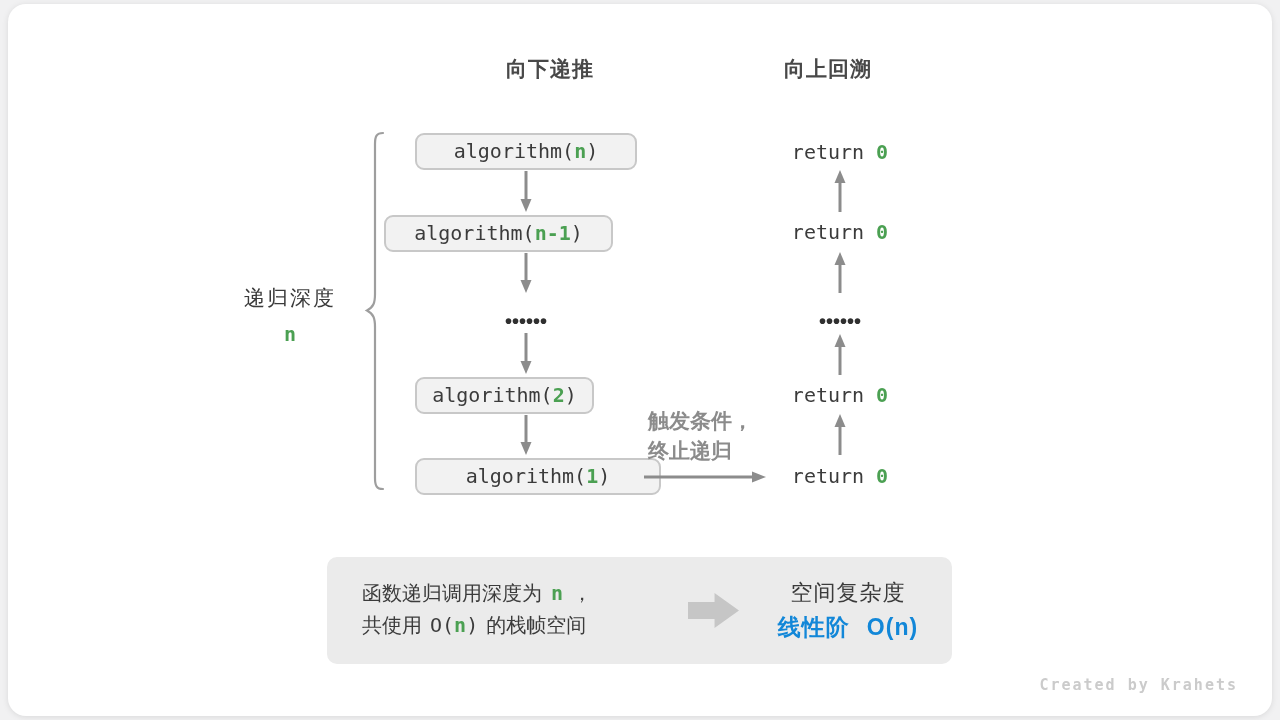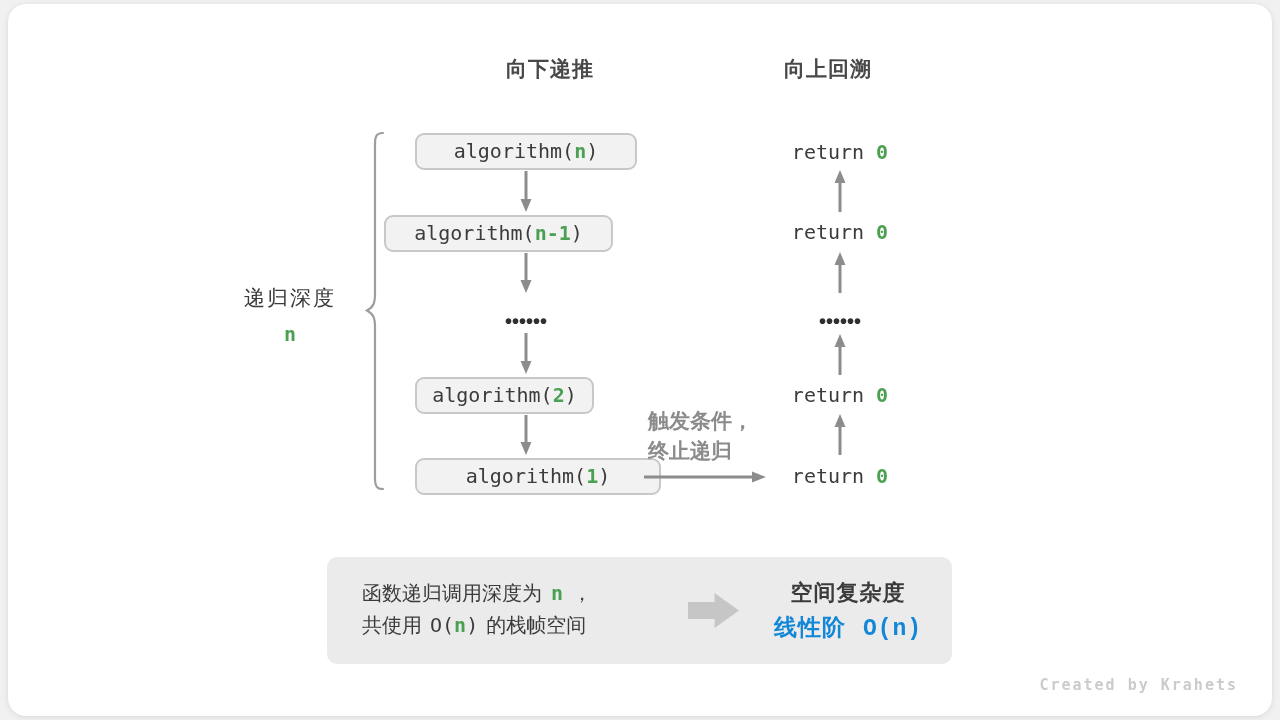--- a/index.html
+++ b/index.html
@@ -85,29 +85,29 @@
   }
   .sline .monoseg .gn{margin:0;}
 
   .barrow{
     left:688px;top:593px;width:51px;height:35px;background:#c6c6c6;
     clip-path:polygon(0 26%,52% 26%,52% 0,100% 50%,52% 100%,52% 74%,0 74%);
   }
 
   .res-title{
     left:742px;top:578px;width:212px;text-align:center;
-    font-size:22px;font-weight:bold;color:var(--ink);letter-spacing:1px;
+    font-size:22px;font-weight:normal;color:var(--ink);letter-spacing:1px;
   }
   .res-value{
     left:742px;top:612px;width:212px;text-align:center;
     font-size:23px;font-weight:bold;color:var(--blue);letter-spacing:1px;
     white-space:nowrap;
   }
   .res-value .bigO{
-    font-family:Liberation Mono, monospace;font-weight:bold;margin-left:17px;
+    font-family:Liberation Sans, sans-serif;font-weight:bold;margin-left:17px;
   }
 
   .wm{
     left:938px;top:676px;width:300px;text-align:right;
     font-family:"DejaVu Sans Mono",monospace;font-size:15px;
     color:var(--wm);letter-spacing:2px;font-weight:bold;
   }
 </style>
 </head>
 <body>

